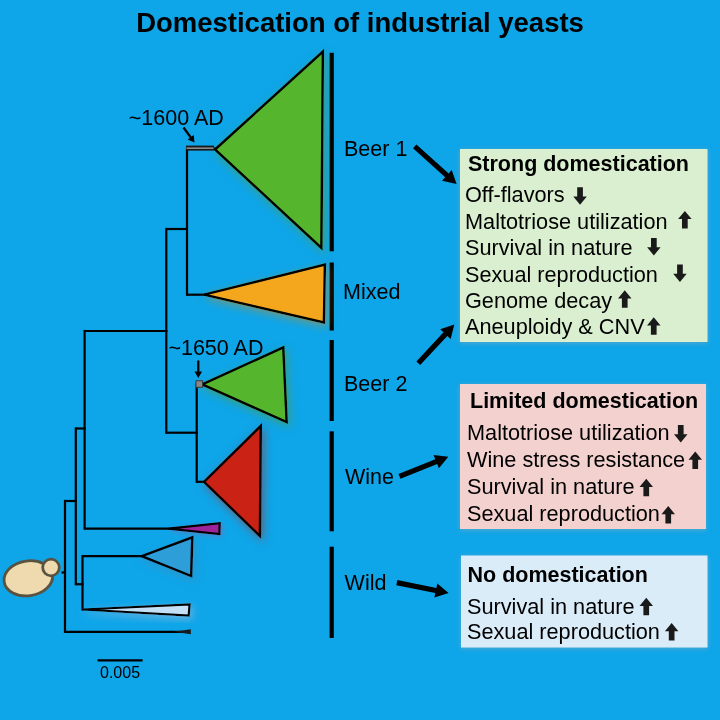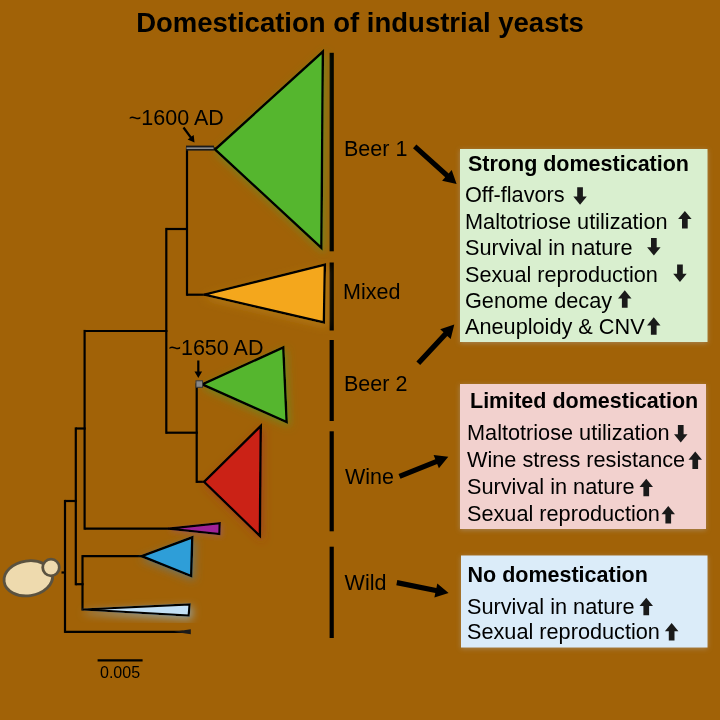--- a/index.html
+++ b/index.html
@@ -1,16 +1,16 @@
 <!DOCTYPE html>
 <html><head>
 <meta charset="utf-8">
 <style>
   html,body{margin:0;padding:0;background:#fff;}
-  #stage{position:relative;width:720px;height:720px;background:#a16207;overflow:hidden;}
+  #stage{position:relative;width:720px;height:720px;background:#0ea5e9;overflow:hidden;}
   svg{position:absolute;left:0;top:0;}
   text{font-family:"Liberation Sans",sans-serif;fill:#000;}
 </style>
 </head>
 <body>
 <div id="stage">
 <svg width="720" height="720" viewBox="0 0 720 720">
 <defs>
   <path id="au" d="M6.75 0 L13.5 8.2 H9.6 V17.5 H3.9 V8.2 H0 Z"></path>
   <path id="ad" d="M3.9 0 H9.6 V9.3 H13.5 L6.75 17.5 L0 9.3 H3.9 Z"></path>

